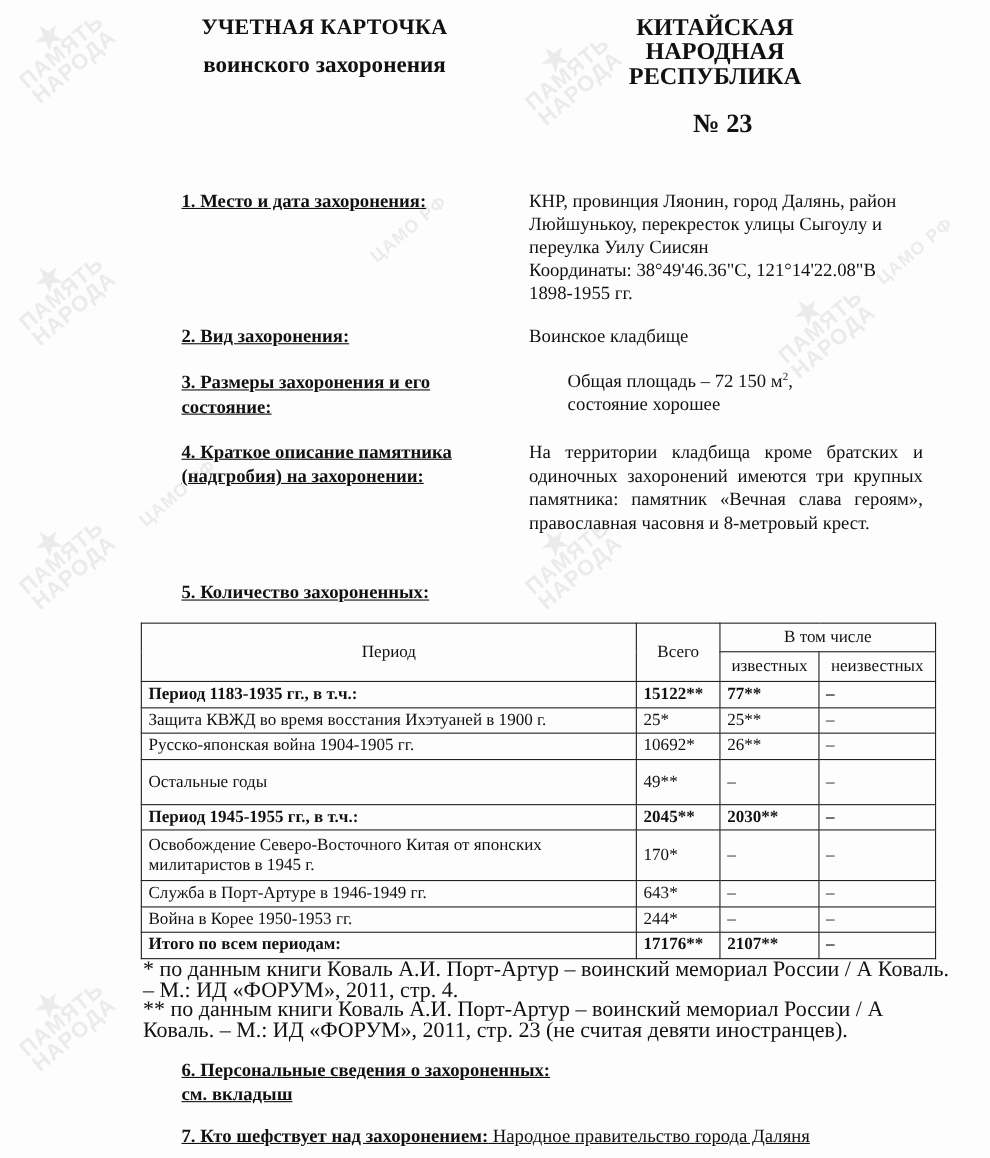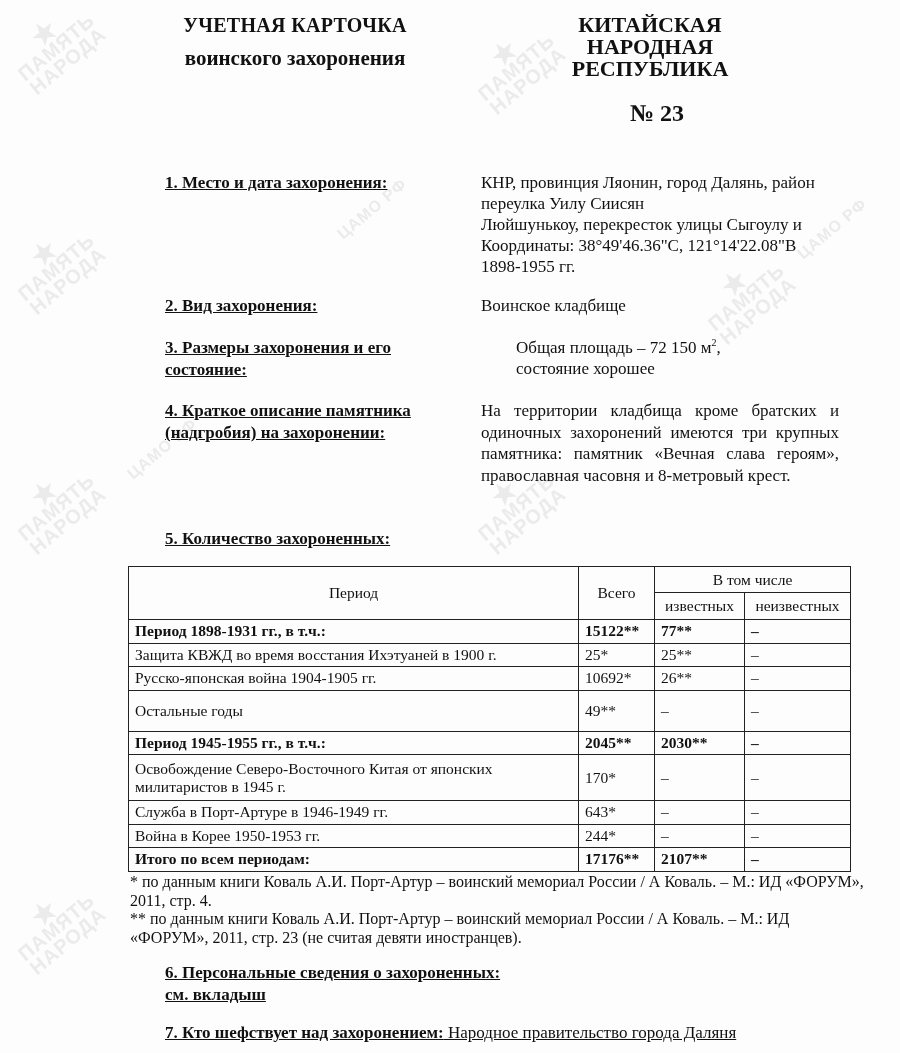--- a/index.html
+++ b/index.html
@@ -17,21 +17,21 @@
   .just { text-align:justify; text-align-last:left; }
   sup { font-size:10px; }
   table.t {
     position:absolute; left:128px; top:566px; width:723px; border-collapse:collapse;
     font-size:15.5px; font-family:"Liberation Serif", serif;
   }
   table.t td, table.t th { border:1px solid #222; padding:0 6px; font-weight:normal; }
   table.t th { text-align:center; }
   table.t td.c { text-align:left; }
   table.t tr.b td { font-weight:bold; }
-  .foot { left:130px; width:740px; font-size:16px; line-height:19px; }
+  .foot { left:130px; width:740px; font-size:20px; line-height:19px; }
   .wm { position:absolute; color:#ebebeb; font-family:"Liberation Sans", sans-serif; font-weight:bold; font-size:20px; transform:rotate(-40deg); letter-spacing:1px; line-height:18px; text-align:center; }
   .wm .star { font-size:28px; display:block; }
 </style>
 </head>
 <body>
 
 <div class="wm" style="left:10px;top:20px;"><span class="star">★</span><span>ПАМЯТЬ</span><br><span>НАРОДА</span></div>
 <div class="wm" style="left:470px;top:40px;"><span class="star">★</span><span>ПАМЯТЬ</span><br><span>НАРОДА</span></div>
 <div class="wm" style="left:10px;top:240px;"><span class="star">★</span><span>ПАМЯТЬ</span><br><span>НАРОДА</span></div>
 <div class="wm" style="left:700px;top:270px;"><span class="star">★</span><span>ПАМЯТЬ</span><br><span>НАРОДА</span></div>
@@ -43,22 +43,22 @@
 <div class="wm" style="left:120px;top:440px;font-size:16px;">ЦАМО РФ</div>
 
 <div class="abs title1">УЧЕТНАЯ КАРТОЧКА</div>
 <div class="abs title2">воинского захоронения</div>
 <div class="abs country">КИТАЙСКАЯ НАРОДНАЯ РЕСПУБЛИКА</div>
 <div class="abs cardno">№ 23</div>
 
 <div class="abs lbl" style="top:172px;">1. Место и дата захоронения:</div>
 <div class="abs val" style="top:172px;">
   <div>КНР, провинция Ляонин, город Далянь, район</div>
+  <div>Люйшунькоу, перекресток улицы Сыгоулу и</div>
   <div>переулка Уилу Сиисян</div>
-  <div>Люйшунькоу, перекресток улицы Сыгоулу и</div>
   <div>Координаты: 38°49'46.36"С, 121°14'22.08"В</div>
   <div>1898-1955 гг.</div>
 </div>
 
 <div class="abs lbl" style="top:295px;">2. Вид захоронения:</div>
 <div class="abs val" style="top:295px;">Воинское кладбище</div>
 
 <div class="abs lbl" style="top:337px;">
   <div>3. Размеры захоронения и его</div>
   <div>состояние:</div>
@@ -89,21 +89,21 @@
       <th rowspan="2">Всего</th>
       <th colspan="2">В том числе</th>
     </tr>
     <tr style="height:27px;">
       <th>известных</th>
       <th>неизвестных</th>
     </tr>
   </thead>
   <tbody id="tbody">
       <tr class="b" style="height: 23.5px;">
-        <td>Период 1898-1931 гг., в т.ч.:</td>
+        <td>Период 1183-1935 гг., в т.ч.:</td>
         <td class="c">15122**</td>
         <td class="c">77**</td>
         <td class="c">–</td>
       </tr>
       <tr style="height: 23.5px;">
         <td>Защита КВЖД во время восстания Ихэтуаней в 1900 г.</td>
         <td class="c">25*</td>
         <td class="c">25**</td>
         <td class="c">–</td>
       </tr>

